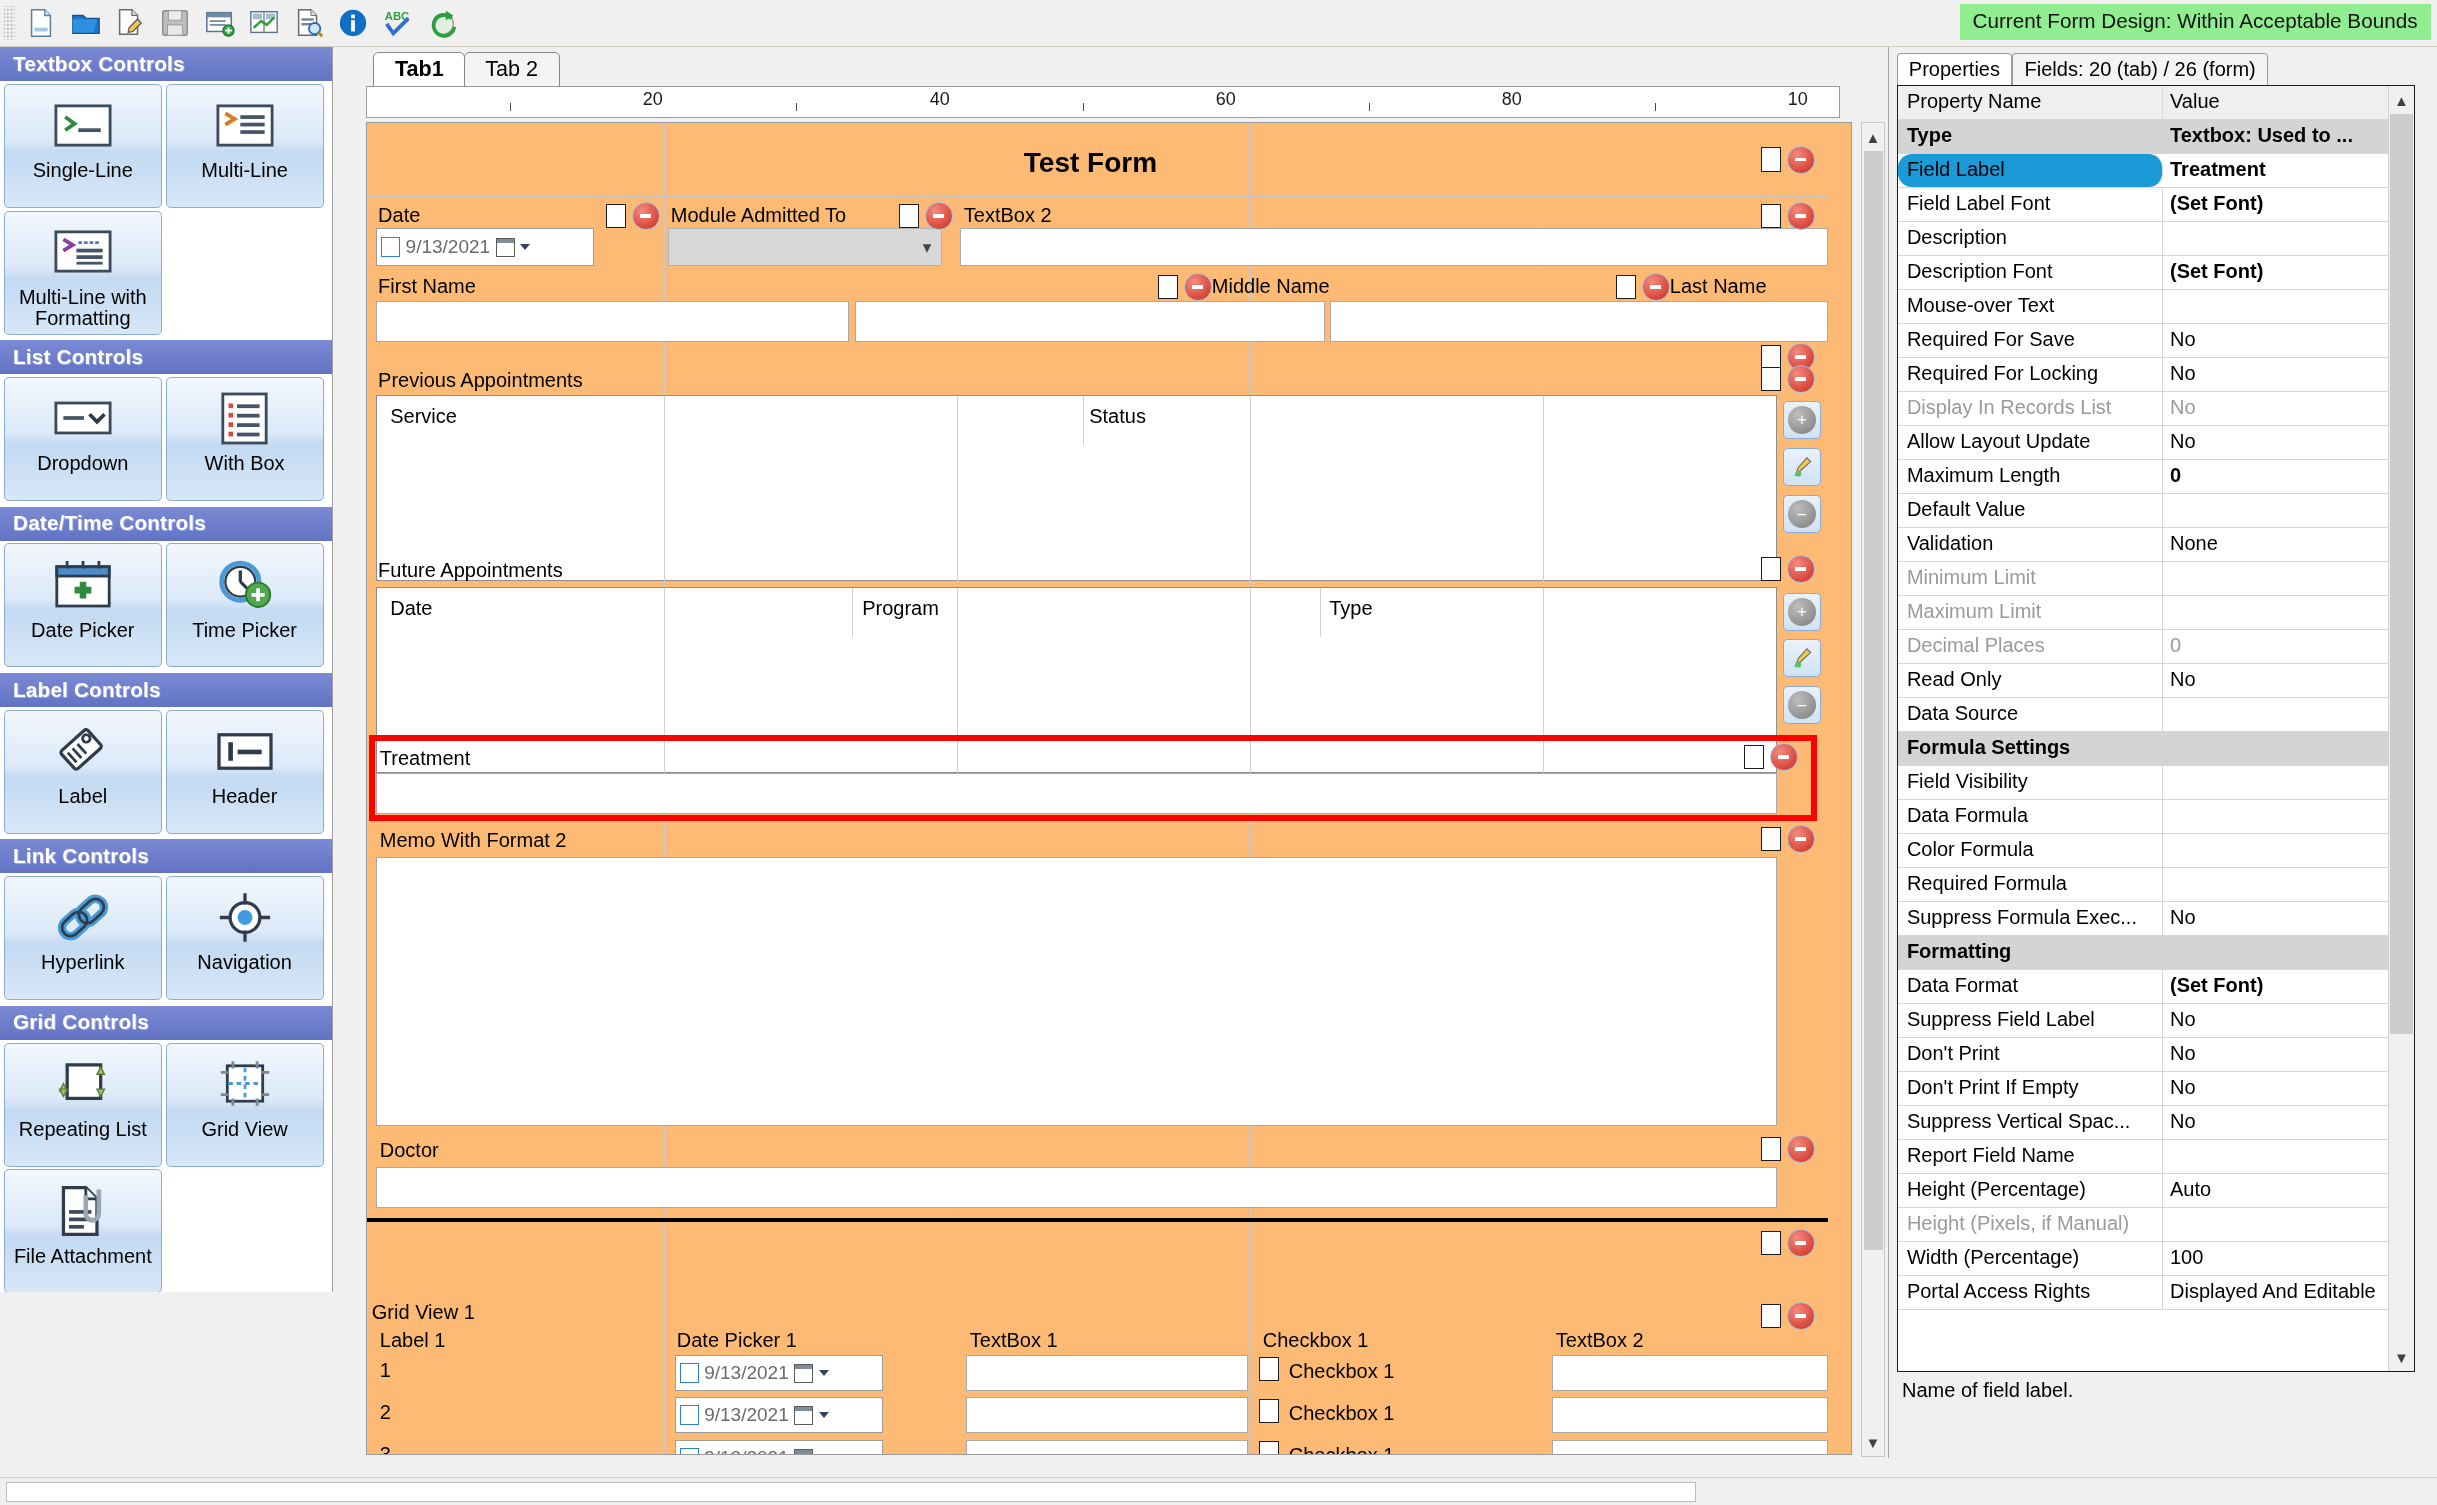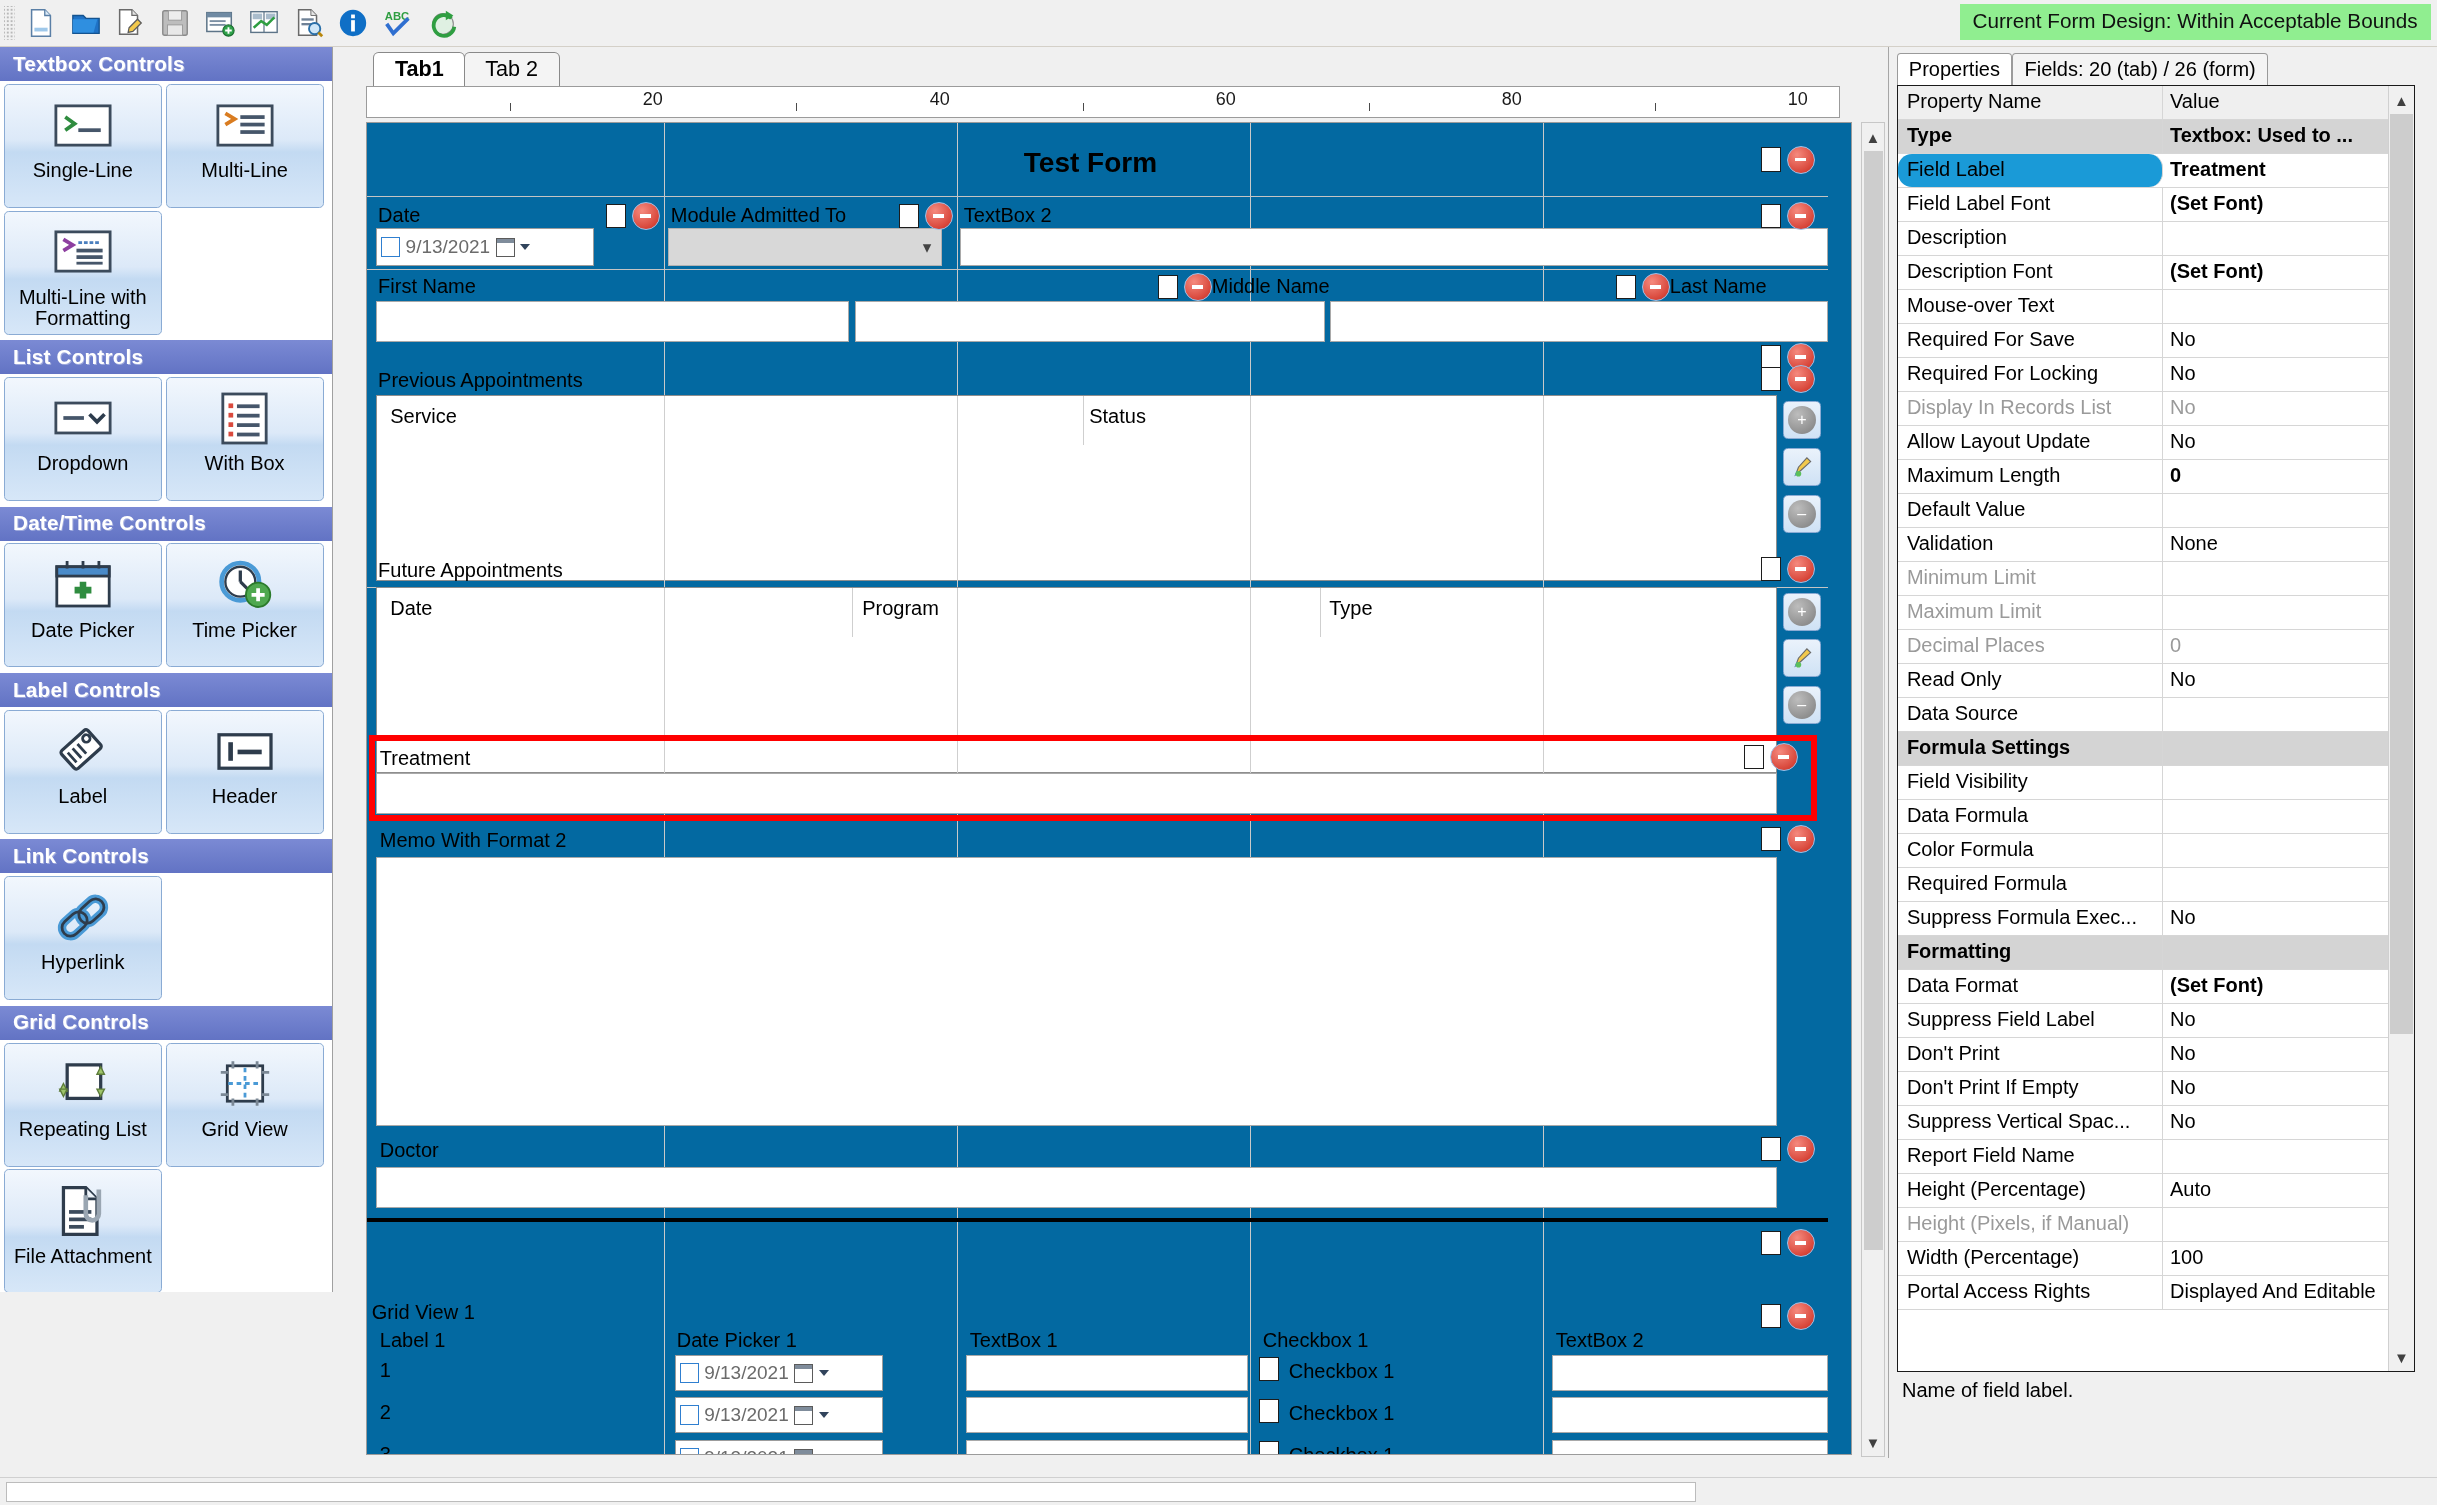--- a/index.html
+++ b/index.html
@@ -107,21 +107,21 @@
     overflow: hidden;
   }
   .tick { position: absolute; bottom: 5.6px; width: 0.9px; height: 8.5px; background: #4a4a4a; }
   .ruler-num {
     position: absolute; top: 1.9px; font-size: 18px; color: #1a1a1a;
     transform: translateX(-50%);
   }
 
   #canvas-wrap {
     position: absolute; left: 3.8px; top: 75px; width: 1486px; height: 1333px;
-    border: 0.9px solid #9b9b9b; background: #0369a1; overflow: hidden;
+    border: 0.9px solid #9b9b9b; background: #fdba74; overflow: hidden;
   }
   #canvas { position: absolute; left: 0; top: 0; width: 1461px; }
   .cols { position: absolute; left: 0; top: 0; right: 0; bottom: 0; pointer-events: none; }
   .cols i { position: absolute; top: 0; bottom: 0; width: 0.9px; background: #c9c9c9; }
   .flabel {
     position: absolute; font-size: 20px; color: #000; white-space: nowrap;
   }
   .finput {
     position: absolute; background: #ffffff; border: 0.9px solid #a9a9a9;
   }
@@ -463,20 +463,32 @@
                 <rect x="24" y="12" width="30" height="18" rx="9" transform="rotate(-42 39 21)" stroke="#4a9ad6" stroke-width="9"></rect>
               </g>
               <g stroke="#2e3c4c" stroke-width="3" fill="none">
                 <rect x="6" y="26" width="30" height="18" rx="9" transform="rotate(-42 21 35)"></rect>
                 <rect x="24" y="12" width="30" height="18" rx="9" transform="rotate(-42 39 21)"></rect>
               </g>
             </svg>
           </div>
           <div class="lbl">Hyperlink</div>
         </div>
+        <div class="pal-item">
+          <div class="ico">
+            <svg width="54" height="53" viewBox="0 0 58 56">
+              <circle cx="29" cy="28" r="16" fill="#fff" stroke="#2e3c4c" stroke-width="3.5"></circle>
+              <circle cx="29" cy="28" r="8" fill="#3f9ce0"></circle>
+              <g stroke="#2e3c4c" stroke-width="3.5">
+                <path d="M29 2v12M29 42v12M2 28h12M44 28h12"></path>
+              </g>
+            </svg>
+          </div>
+          <div class="lbl">Navigation</div>
+        </div>
       </div>
       <div style="height: 5.6px;"></div>
       <div class="pal-group">Grid Controls</div>
       <div class="pal-row">
         <div class="pal-item">
           <div class="ico">
             <svg width="54" height="53" viewBox="0 0 58 56">
               <rect x="12" y="8" width="36" height="36" fill="#fff" stroke="#2e3c4c" stroke-width="3.5"></rect>
               <g fill="#9ec46a" stroke="#5d7c3a" stroke-width="1.5">
                 <path d="M48 10l4 8h-8z"></path>

